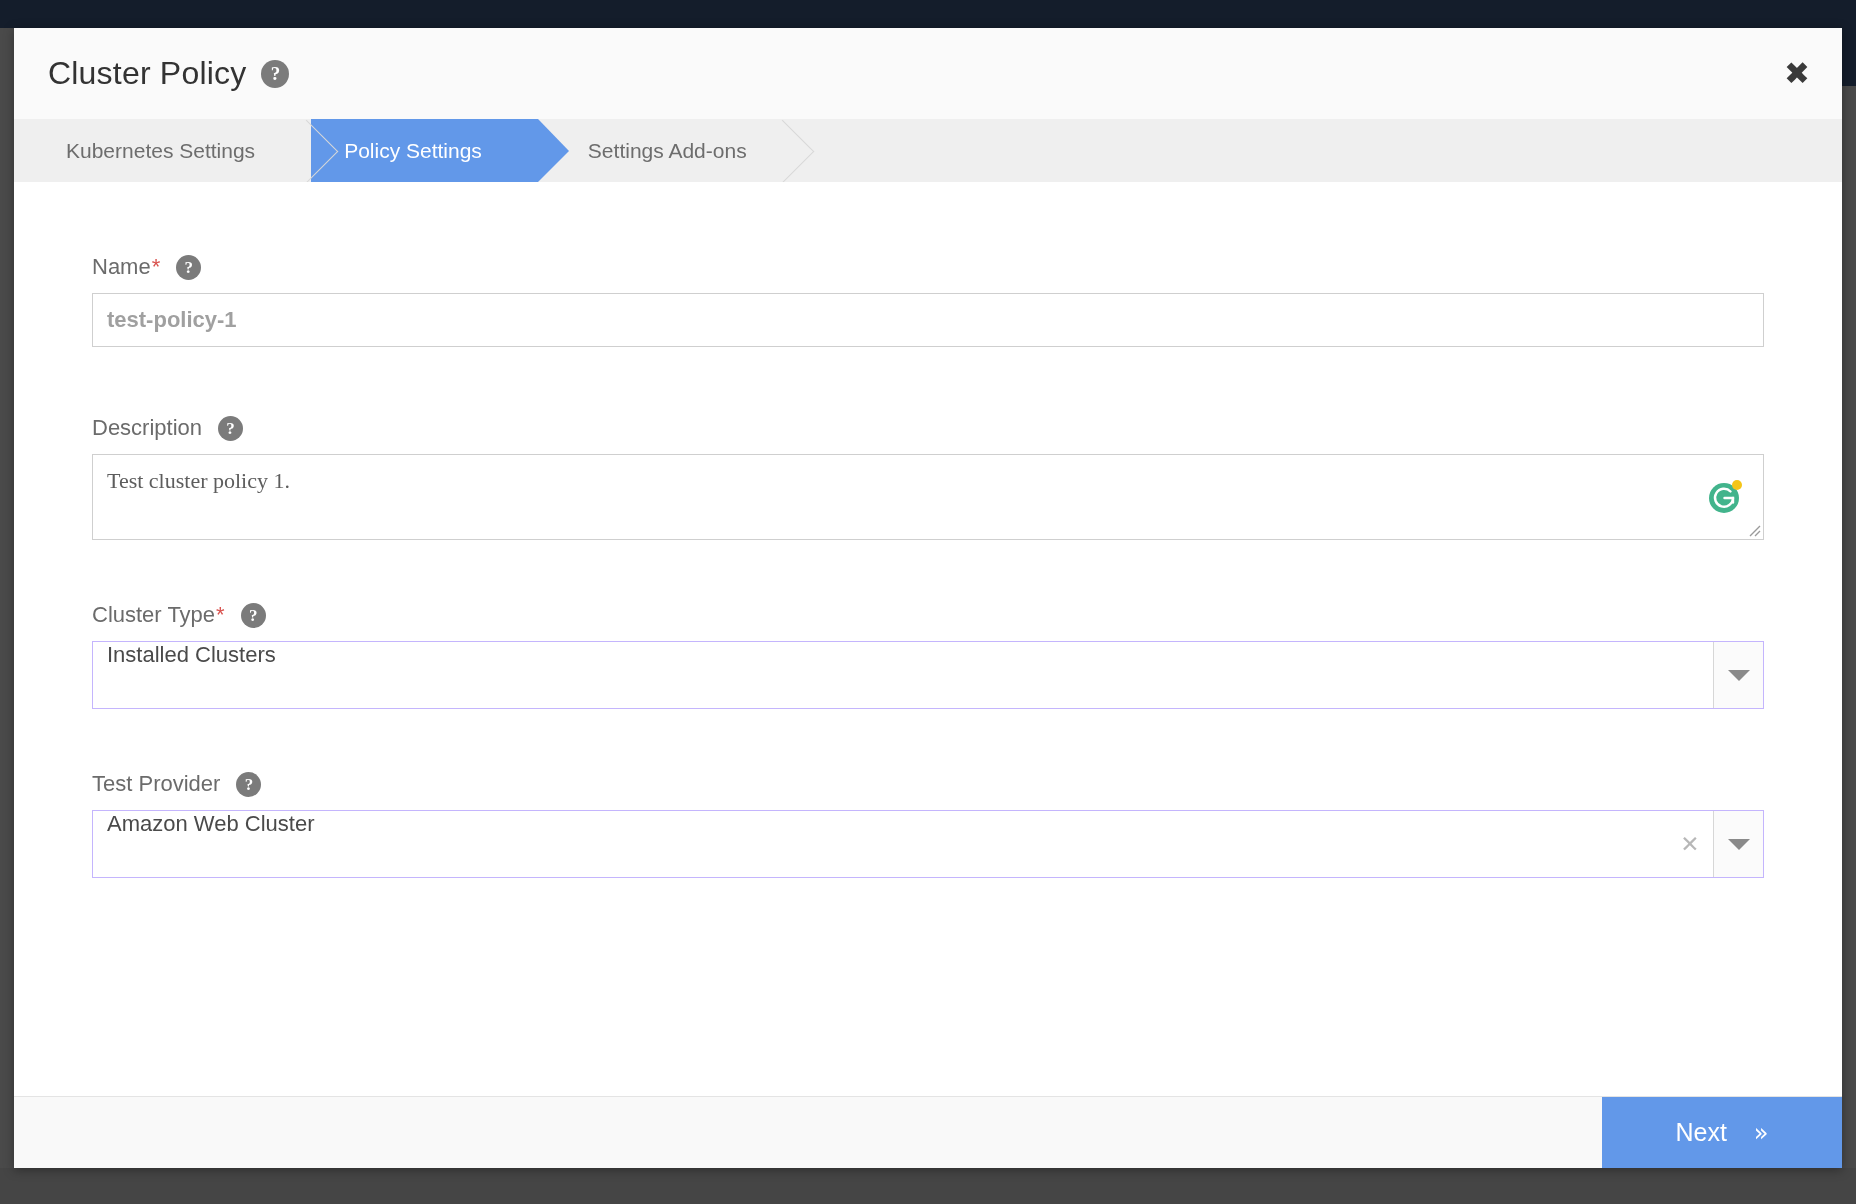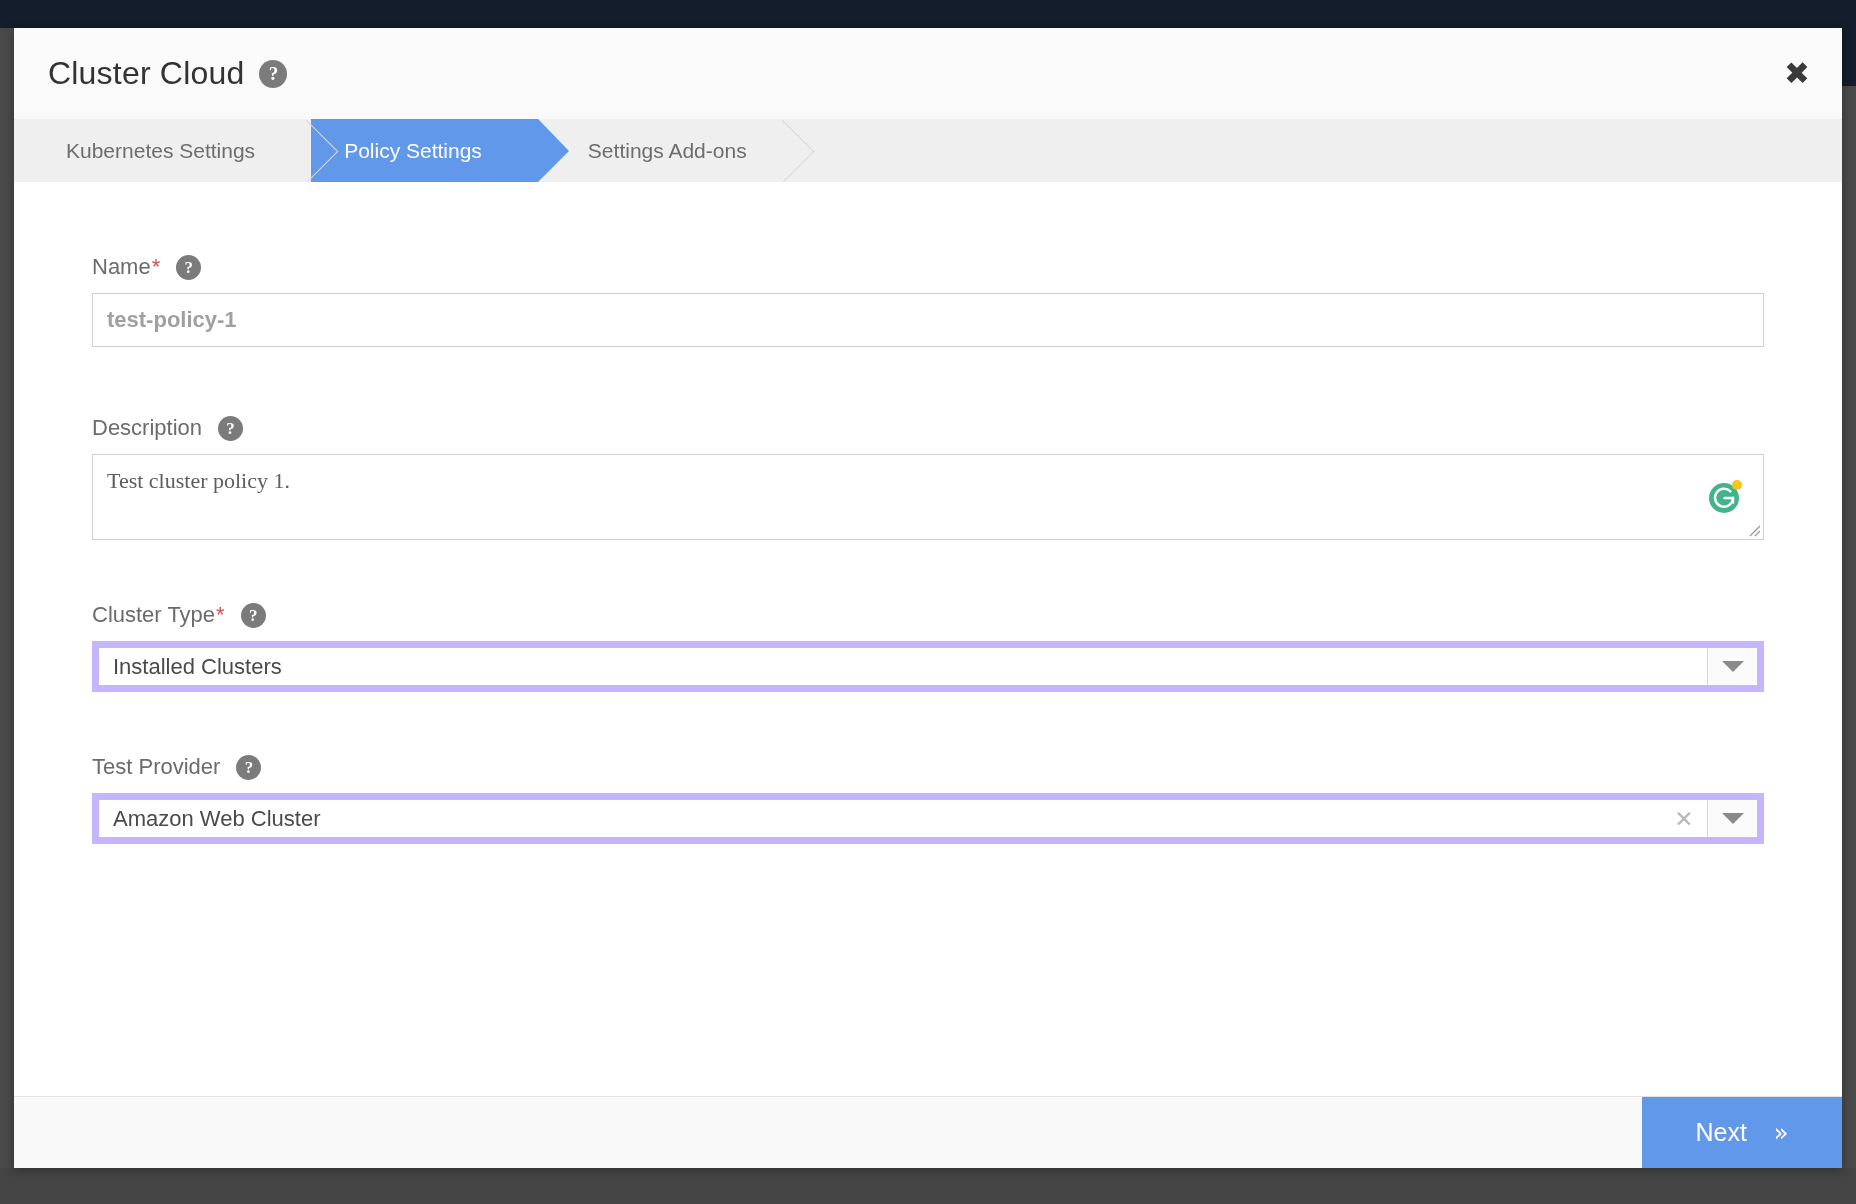--- a/index.html
+++ b/index.html
@@ -218,25 +218,25 @@
     position: absolute;
     right: 2px; bottom: 2px;
     width: 14px; height: 14px;
     cursor: nwse-resize;
   }
 
   
   .select-wrap {
     position: relative;
     width: 100%;
-    height: 51px;
-    border: 7px solid #c4b5fd;
+    height: 68px;
+    border: 1px solid #c4b5fd;
     background: #ffffff;
     display: flex;
-    align-items: center;
+    align-items: flex-start;
   }
   .select-value {
     font-size: 22px;
     color: #4a4a4a;
     padding-left: 14px;
     flex: 1 1 auto;
   }
   .select-clear {
     width: 46px;
     height: 100%;
@@ -273,21 +273,21 @@
     border-top: 1px solid #e4e4e4;
     display: flex;
     align-items: stretch;
     justify-content: flex-end;
     position: relative;
   }
   #next-button {
     background: #6298e9;
     color: #ffffff;
     border: none;
-    width: 200px;
+    width: 240px;
     height: 100%;
     font-size: 25px;
     font-family: "Liberation Sans", sans-serif;
     cursor: pointer;
     display: flex;
     align-items: center;
     justify-content: center;
     gap: 27px;
   }
   #next-chevrons {
@@ -300,21 +300,21 @@
 
 <div id="backdrop-topbar"></div>
 <div id="backdrop-right"></div>
 <div id="backdrop-right-lower"></div>
 <div id="backdrop-left"></div>
 <div id="backdrop-bottom"></div>
 
 <div id="modal">
 
   <div id="modal-header">
-    <span id="page-title">Cluster Cloud</span>
+    <span id="page-title">Cluster Policy</span>
     <span class="help-icon" id="title-help">?</span>
     <div id="close-button">✖</div>
   </div>
 
   <div id="tabstrip">
     <div class="tab inactive" id="tab-1">
       <span>Kubernetes Settings</span>
     </div>
     <div class="tab active" id="tab-0">
       <span>Policy Settings</span>

